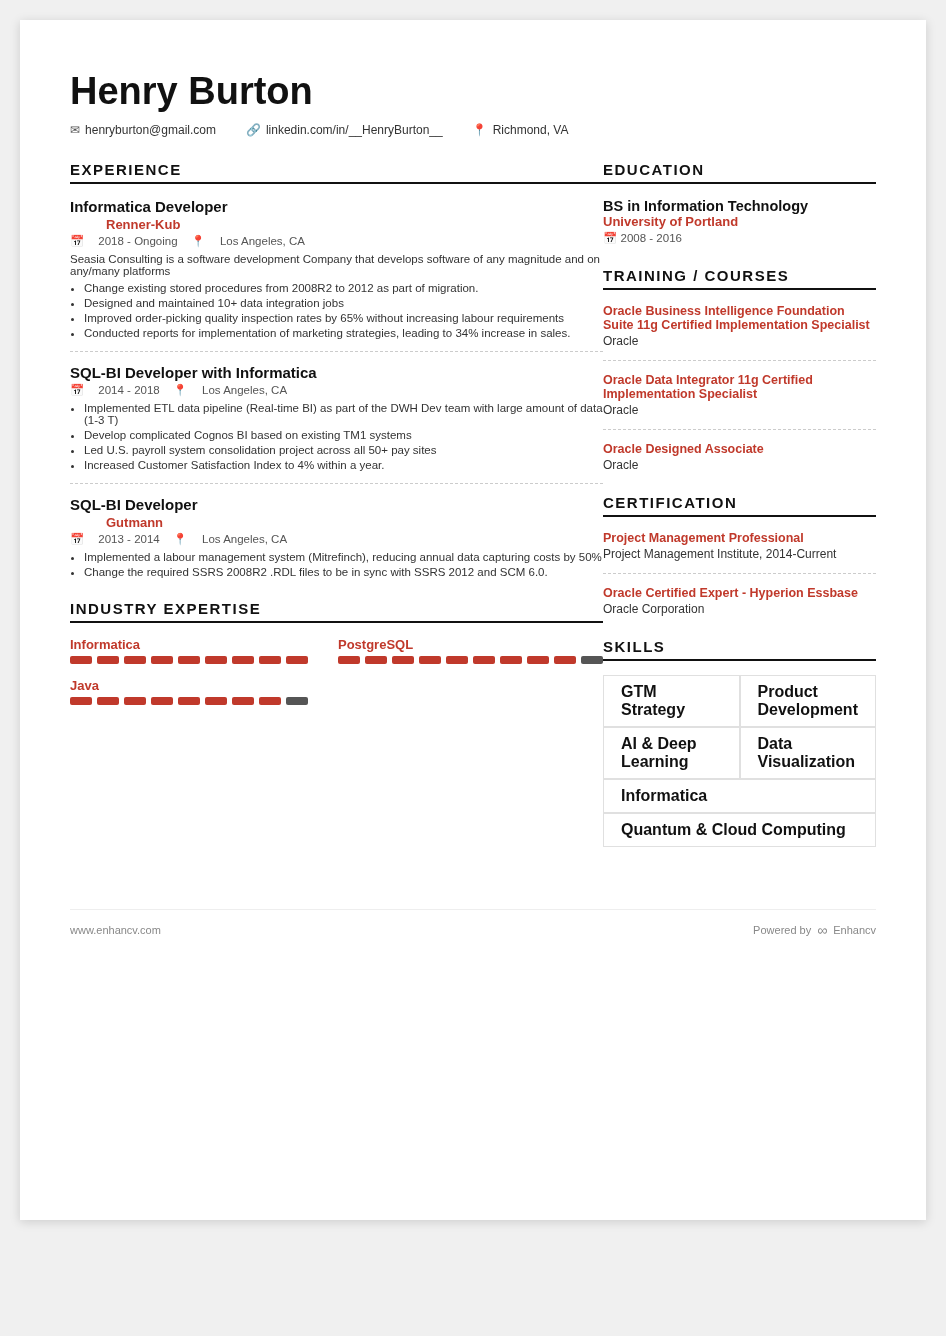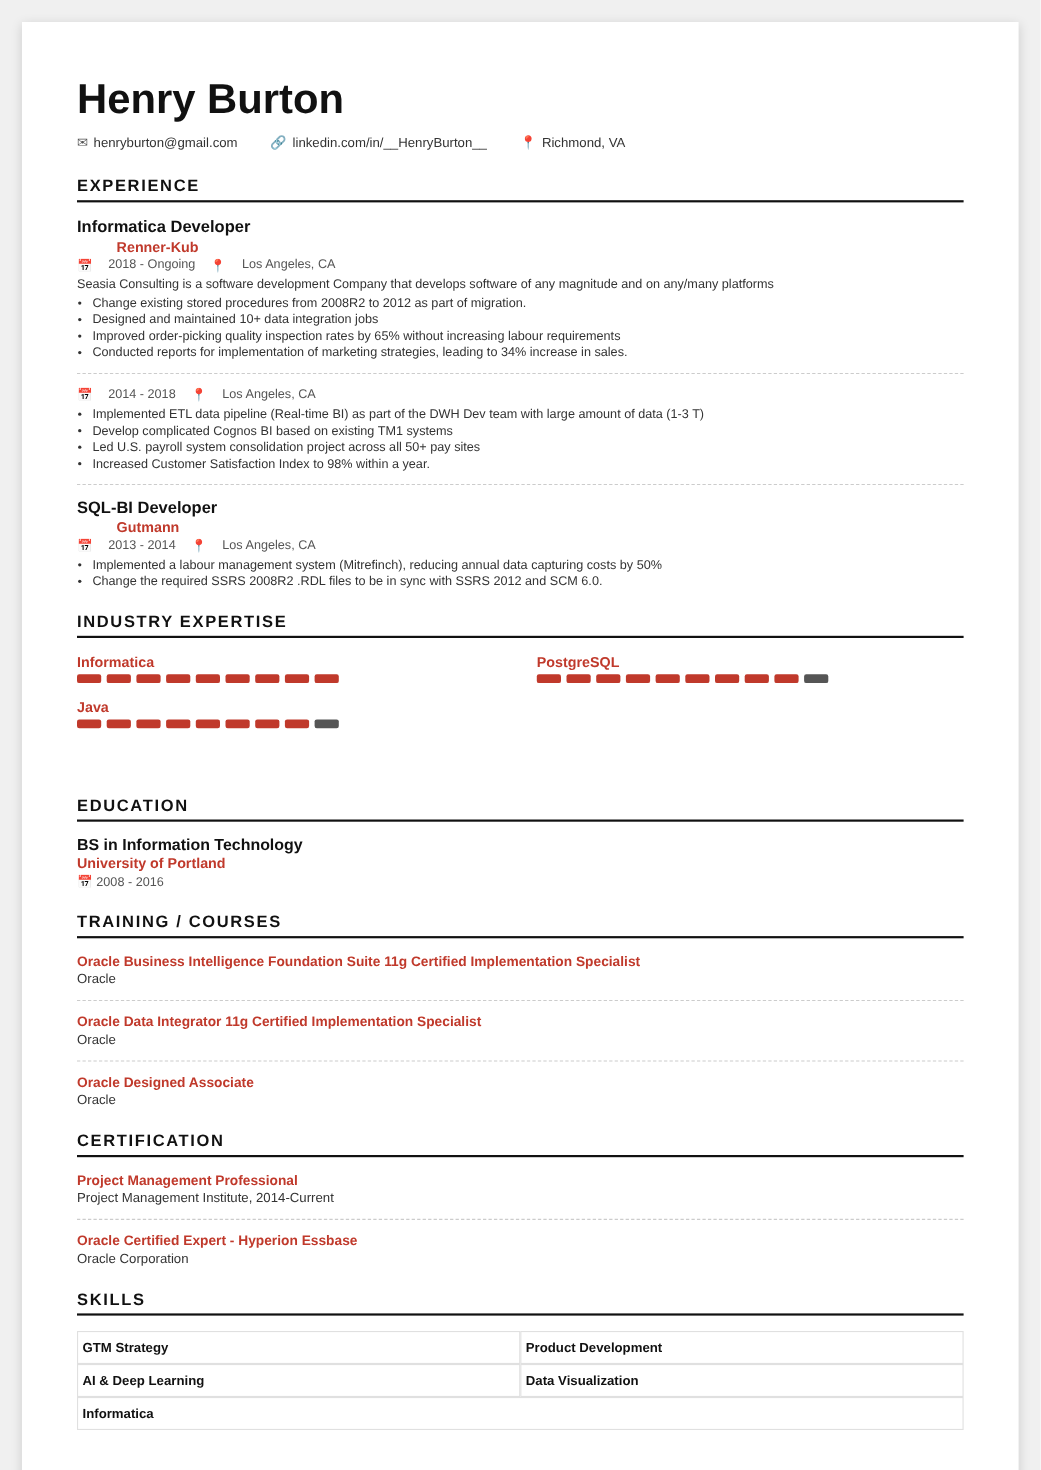--- a/index.html
+++ b/index.html
@@ -37,22 +37,20 @@
       display: flex;
       align-items: center;
       gap: 5px;
     }
     .contact-icon {
       color: #555;
       font-size: 12px;
     }
     .main-content {
       display: flex;
-      gap: 40px;
-      flex-direction: column;
     }
     .left-col {
       flex: 1.15;
     }
     .right-col {
       flex: 0.85;
     }
     .section-title {
       font-size: 15px;
       font-weight: 900;
@@ -140,24 +138,24 @@
     .cert-org {
       font-size: 12px;
       color: #333;
     }
     .skills-grid {
       display: grid;
       grid-template-columns: 1fr 1fr;
       gap: 0;
     }
     .skill-item {
-      font-size: 12px;
+      font-size: 16px;
       font-weight: 700;
       color: #111;
-      padding: 7px 4px;
+      padding: 7px 17px;
       border: 1px solid #e0e0e0;
       background: #fff;
     }
     .skill-item.full-width {
       grid-column: 1 / -1;
     }
     .industry-section {
       margin-bottom: 22px;
     }
     .skill-label {
@@ -250,31 +248,32 @@
             <li>Change existing stored procedures from 2008R2 to 2012 as part of migration.</li>
             <li>Designed and maintained 10+ data integration jobs</li>
             <li>Improved order-picking quality inspection rates by 65% without increasing labour requirements</li>
             <li>Conducted reports for implementation of marketing strategies, leading to 34% increase in sales.</li>
           </ul>
         </div>
 
         <hr class="divider-dashed">
 
         <div>
+          <div class="job-title">SQL-BI Developer with Informatica</div>
           <div class="job-meta">
             <span>📅</span>
             <span>2014 - 2018</span>
             <span>📍</span>
             <span>Los Angeles, CA</span>
           </div>
           <ul class="bullet-list">
             <li>Implemented ETL data pipeline (Real-time BI) as part of the DWH Dev team with large amount of data (1-3 T)</li>
             <li>Develop complicated Cognos BI based on existing TM1 systems</li>
             <li>Led U.S. payroll system consolidation project across all 50+ pay sites</li>
-            <li>Increased Customer Satisfaction Index to 98% within a year.</li>
+            <li>Increased Customer Satisfaction Index to 4% within a year.</li>
           </ul>
         </div>
 
         <hr class="divider-dashed">
 
         <div>
           <div class="job-title">SQL-BI Developer</div>
           <div class="company-name">Gutmann</div>
           <div class="job-meta">
             <span>📅</span>
@@ -394,20 +393,21 @@
       </div>
 
       <div class="section">
         <div class="section-title">SKILLS</div>
         <div class="skills-grid">
           <div class="skill-item">GTM Strategy</div>
           <div class="skill-item">Product Development</div>
           <div class="skill-item">AI &amp; Deep Learning</div>
           <div class="skill-item">Data Visualization</div>
           <div class="skill-item full-width">Informatica</div>
+          <div class="skill-item full-width">Quantum &amp; Cloud Computing</div>
         </div>
       </div>
 
     </div>
   </div>
 
   <div class="footer">
     <span>www.enhancv.com</span>
     <div class="footer-brand">
       <span>Powered by</span>

